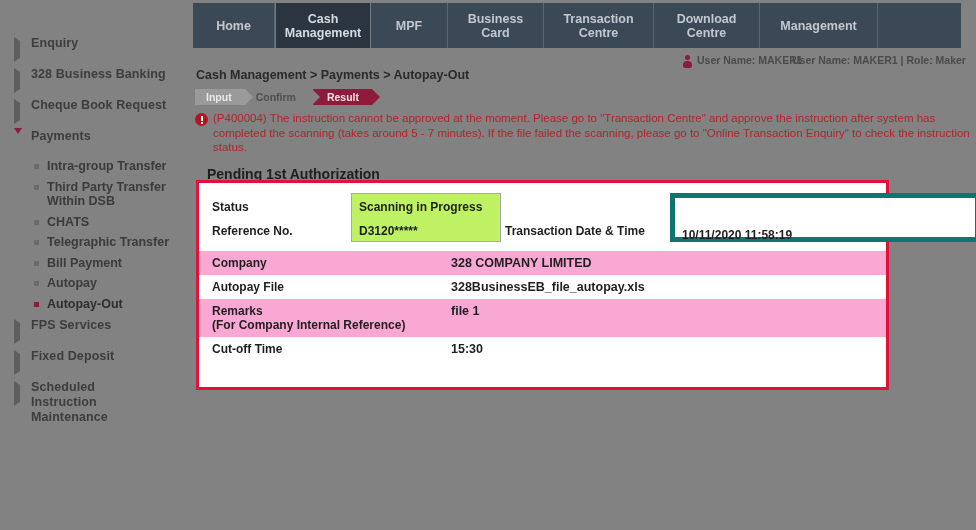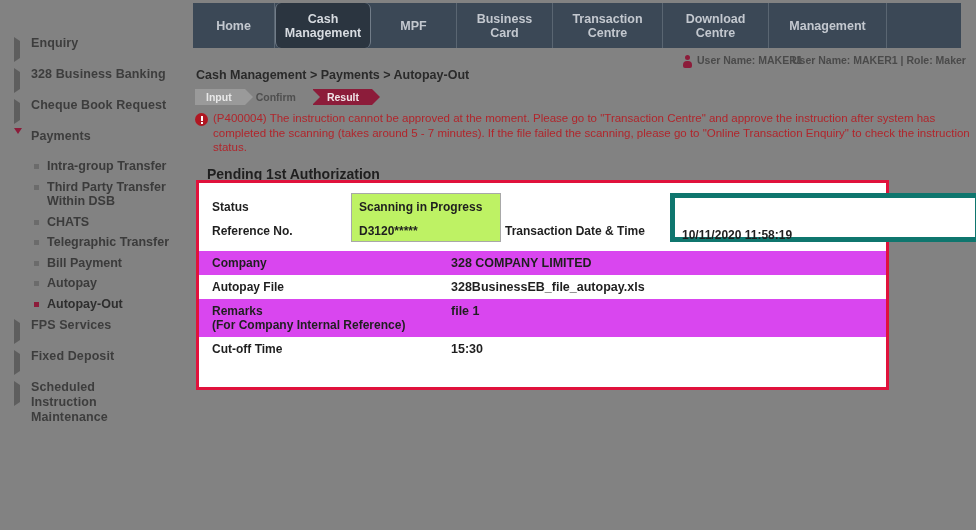--- a/index.html
+++ b/index.html
@@ -336,21 +336,21 @@
     position: absolute;
     left: 7px; top: 30px;
     font-size: 12px; color: #1f1f1f; font-weight: bold;
   }
 
   .drow {
     display: flex;
     align-items: flex-start;
     min-height: 24px;
   }
-  .drow.shade { background: #d946ef; }
+  .drow.shade { background: #f9a8d4; }
   .drow.plainbg { background: #ffffff; }
   .dlabel {
     flex: 0 0 252px;
     padding: 5px 0 5px 13px;
     font-size: 12px;
     font-weight: bold;
     color: #1f1f1f;
     line-height: 14px;
     box-sizing: border-box;
   }
@@ -440,22 +440,22 @@
     </div>
 
     <div class="nav-group">
       <span class="tri"><span class="tri-right"></span></span>
       <span class="nav-group-label" style="max-width:115px;display:inline-block;">Scheduled Instruction Maintenance</span>
     </div>
   </div>
 
   <div class="topnav">
     <div class="tab" style="width:82px;">Home</div>
-    <div class="tab active" style="width:96px;border-radius:6px;">Cash Management</div>
-    <div class="tab" style="width:86px;">MPF</div>
+    <div class="tab active" style="width:96px;">Cash Management</div>
+    <div class="tab" style="width:77px;">MPF</div>
     <div class="tab" style="width:96px;">Business Card</div>
     <div class="tab" style="width:110px;">Transaction Centre</div>
     <div class="tab" style="width:106px;">Download Centre</div>
     <div class="tab" style="width:118px;">Management</div>
     <div class="tab tab-spacer"></div>
   </div>
 
   <div class="userbar">
     <span class="user-icon">
       <span class="head"></span>

